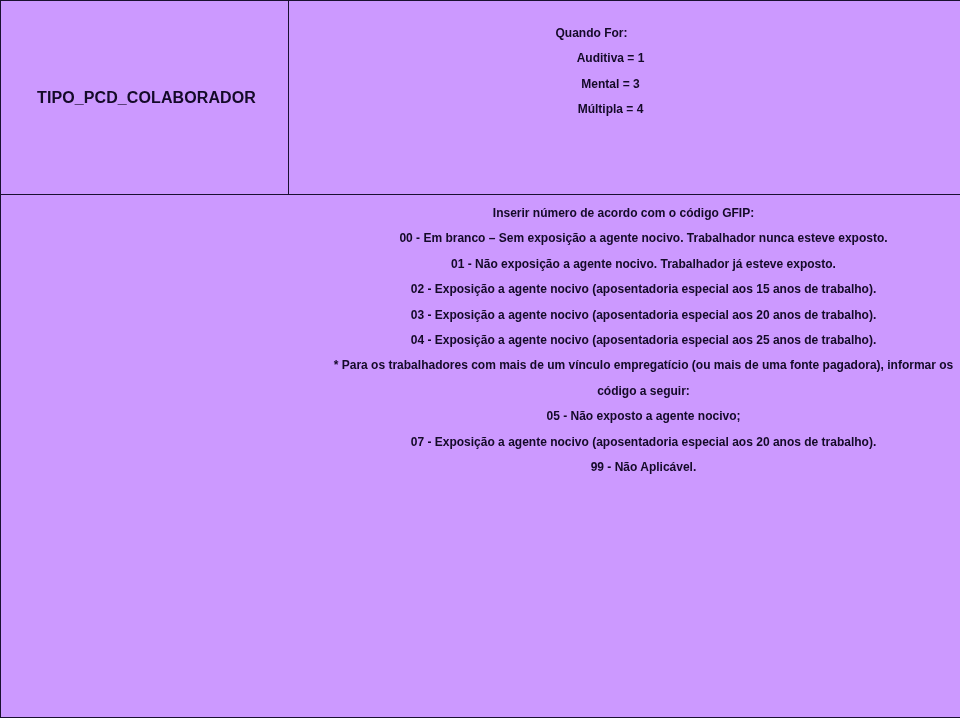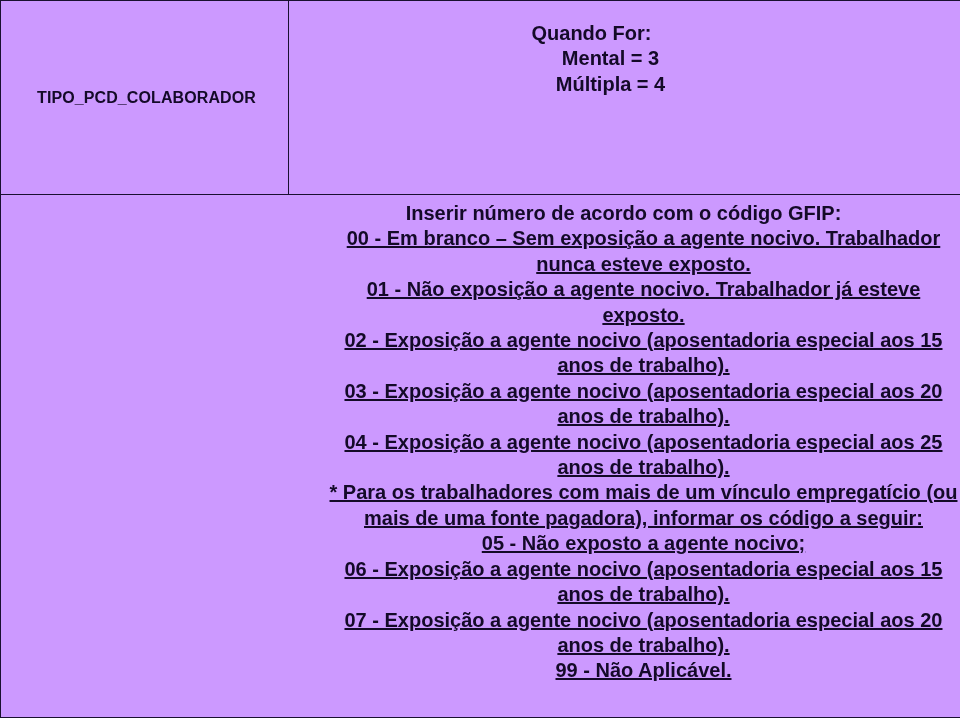--- a/index.html
+++ b/index.html
@@ -49,61 +49,61 @@
     .row-1 .cell-key { padding-left: 4px; }
     .row-2 .cell-key { padding-bottom: 2px; }
     .cell-val {
       position: absolute;
       left: 289px;
       top: 0;
       right: 0;
       height: 100%;
       box-sizing: border-box;
       text-align: center;
-      font-size: 20px;
+      font-size: 12px;
       line-height: 25.4px;
     }
     .row-1 .cell-val {
       padding-top: 20px;
       padding-right: 30px;
     }
     .row-1 .cell-val .line { display: block; }
     .row-2 .cell-val {
       padding-top: 6px;
       padding-left: 36px;
     }
     .line { display: block; white-space: nowrap; }
-    .wrap { display: block; white-space: normal; text-decoration: underline; }
+    .wrap { display: block; white-space: normal; }
     .intro-line { padding-right: 40px; }
   </style>
 </head>
 <body>
 
 <div class="table">
 
   <div class="row row-1">
     <div class="cell-key">
       <span>TIPO_PCD_COLABORADOR</span>
     </div>
     <div class="cell-val">
       <span class="line" style="padding-right:38px;">Quando For:</span>
+      <span class="line">Auditiva = 1</span>
       <span class="line">Mental = 3</span>
       <span class="line">Múltipla = 4</span>
     </div>
   </div>
 
   <div class="row row-2">
     <div class="cell-val">
       <span class="line intro-line">Inserir número de acordo com o código GFIP:</span>
       <span class="wrap">00 - Em branco – Sem exposição a agente nocivo. Trabalhador nunca esteve exposto.</span>
       <span class="wrap">01 - Não exposição a agente nocivo. Trabalhador já esteve exposto.</span>
       <span class="wrap">02 - Exposição a agente nocivo (aposentadoria especial aos 15 anos de trabalho).</span>
       <span class="wrap">03 - Exposição a agente nocivo (aposentadoria especial aos 20 anos de trabalho).</span>
       <span class="wrap">04 - Exposição a agente nocivo (aposentadoria especial aos 25 anos de trabalho).</span>
       <span class="wrap">* Para os trabalhadores com mais de um vínculo empregatício (ou mais de uma fonte pagadora), informar os código a seguir:</span>
       <span class="wrap">05 - Não exposto a agente nocivo;</span>
-      <span class="wrap">06 - Exposição a agente nocivo (aposentadoria especial aos 15 anos de trabalho).</span>
       <span class="wrap">07 - Exposição a agente nocivo (aposentadoria especial aos 20 anos de trabalho).</span>
       <span class="wrap">99 - Não Aplicável.</span>
     </div>
   </div>
 
 </div>
 
 </body></html>

